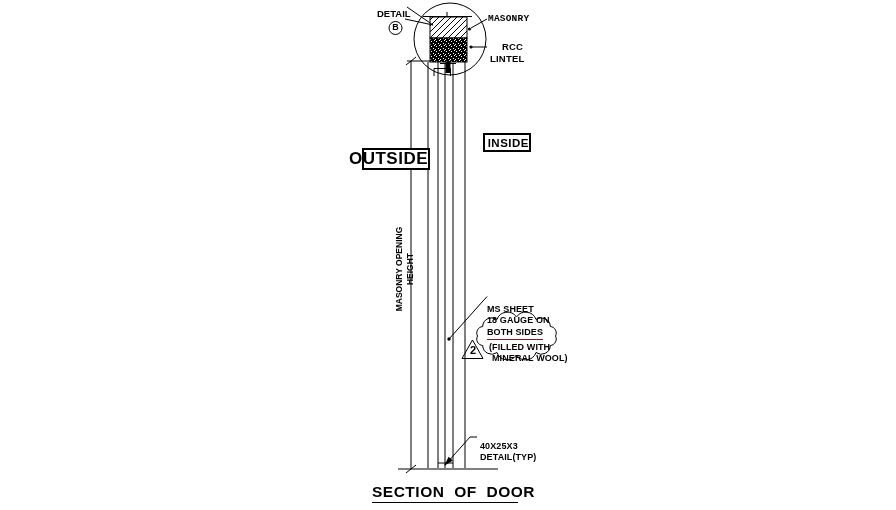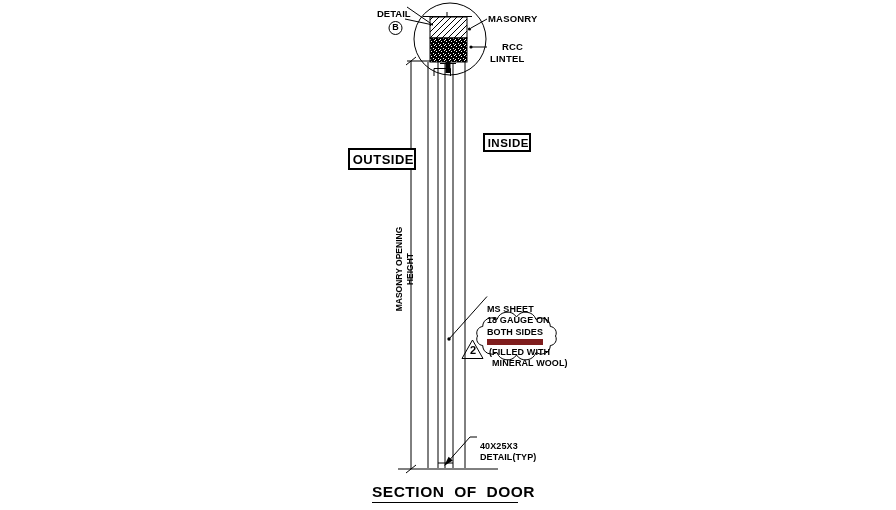--- a/index.html
+++ b/index.html
@@ -11,34 +11,34 @@
   .ln{stroke:#000000;fill:none;stroke-width:1;}
   .txt{position:absolute;color:#000;white-space:nowrap;}
   .cad{font-family:"Liberation Sans",sans-serif;}
   .lbl{font-size:9.5px;font-weight:bold;letter-spacing:0.2px;}
   .note{font-size:9px;font-weight:bold;line-height:11.3px;letter-spacing:0.1px;}
   .boxed{
     position:absolute;border:2px solid #000;background:#fff;
     display:flex;align-items:center;justify-content:flex-end;
     font-weight:bold;letter-spacing:0.5px;
   }
-  #outside-box{left:348px;top:148px;width:64px;height:18px;font-size:13px;}
+  #outside-box{left:362px;top:148px;width:64px;height:18px;font-size:17px;}
   #inside-box{left:483px;top:133px;width:44px;height:15px;font-size:11.5px;}
   #detail-label{left:377px;top:8px;font-size:9.5px;font-weight:bold;}
   #detail-bubble-text{left:389px;top:22px;width:13px;text-align:center;font-size:9px;font-weight:bold;}
-  #masonry-label{left:488px;top:13px;}
+  #masonry-label{left:488px;top:13px;font-family:Liberation Mono, monospace;}
   #rcc-label{left:490px;top:41px;margin-left:12px;}
   #lintel-label{left:490px;top:53px;}
   #dim-text{
     left:350px;top:258px;width:110px;height:22px;
     transform:rotate(-90deg);transform-origin:50% 50%;
     text-align:center;font-size:8.5px;font-weight:bold;line-height:10.5px;
   }
   #ms-note{left:487px;top:304px;}
-  .ul{display:inline-block;border-bottom:6px solid #7f1d1d;padding-bottom:1px;}
+  .ul{display:inline-block;border-bottom:1px solid #7f1d1d;padding-bottom:1px;}
   #rev-num{left:466px;top:344px;width:14px;text-align:center;font-size:11px;font-weight:bold;}
   #channel-note{left:480px;top:430px;margin-top:11px;}
   #title{
     left:372px;top:483px;width:146px;text-align:left;
     font-size:15.5px;font-weight:bold;letter-spacing:0.5px;word-spacing:5px;
   }
 </style>
 </head>
 <body>
 

